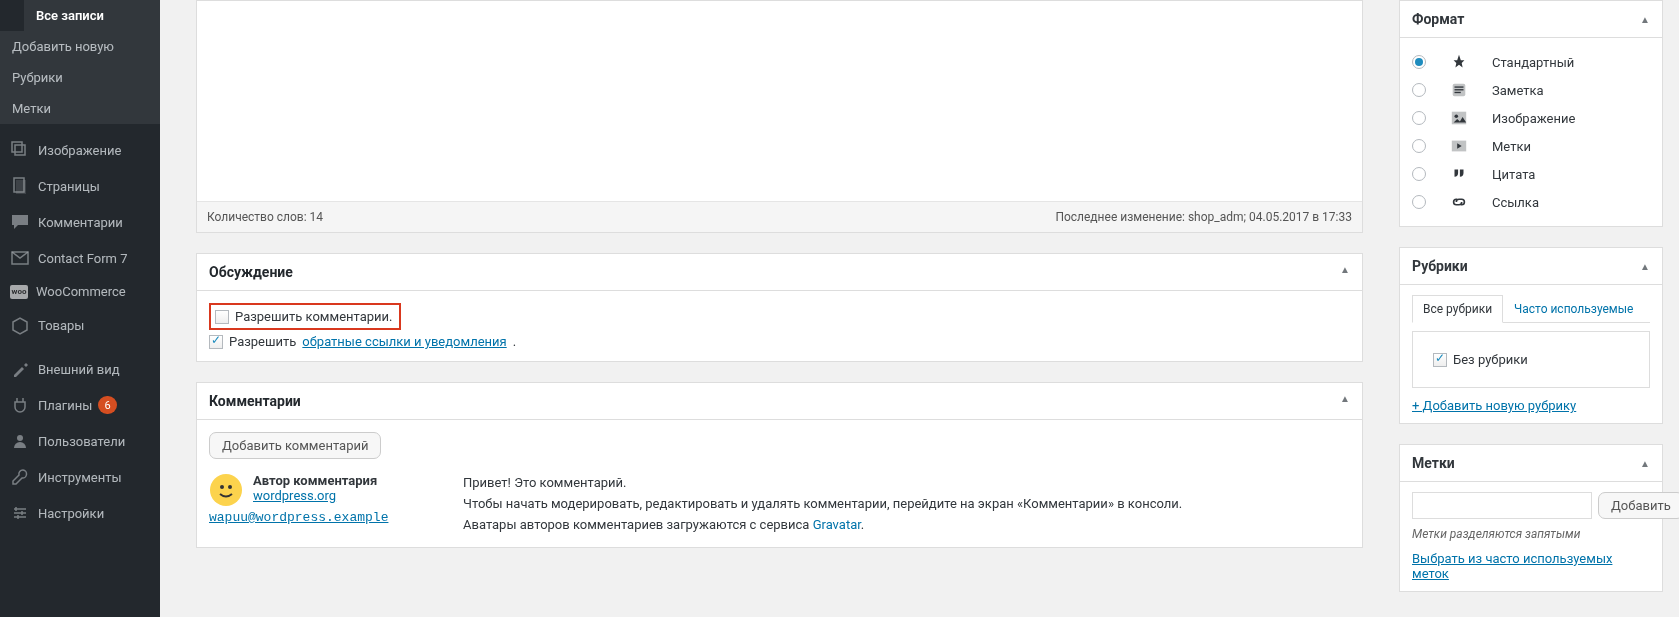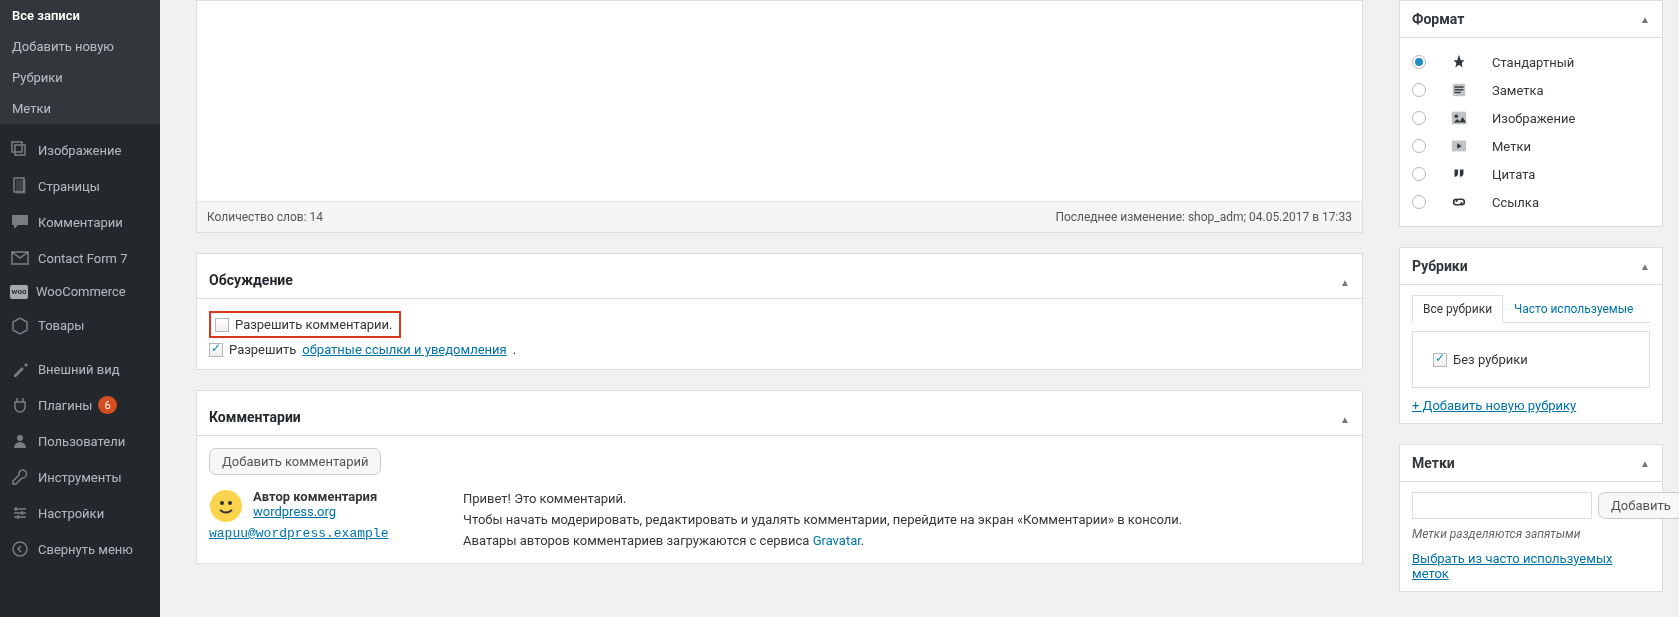--- a/index.html
+++ b/index.html
@@ -1,29 +1,29 @@
 <!DOCTYPE html>
 <html><head>
 <meta charset="utf-8">
 <style>
 * { margin: 0; padding: 0; box-sizing: border-box; font-family: -apple-system, BlinkMacSystemFont, "Segoe UI", Roboto, sans-serif; }
 body { background: #f1f1f1; color: #32373c; font-size: 13px; }
 .wrap { display: flex; min-height: 617px; }
 .sidebar { width: 160px; background: #23282d; color: #eee; flex-shrink: 0; }
 .sidebar-item { display: flex; align-items: center; padding: 8px 10px; color: rgba(240,245,250,.7); cursor: pointer; font-size: 13px; }
 .sidebar-item.sub { padding-left: 12px; background: #32373c; color: rgba(240,245,250,.7); font-size: 13px; }
-.sidebar-item.sub.active { color: #fff; font-weight: 600; }
+.sidebar-item.sub.active { color: #fff; font-weight: 600; margin-left: 24px; }
 .sidebar-item .icn { width: 20px; height: 20px; margin-right: 8px; fill: currentColor; display: inline-flex; align-items: center; justify-content: center; opacity: .6; }
 .badge { background: #d54e21; color: #fff; border-radius: 9px; min-width: 18px; height: 18px; font-size: 11px; display: inline-flex; align-items: center; justify-content: center; margin-left: 6px; padding: 0 6px; }
 .main { flex: 1; padding: 0 36px 20px; min-width: 0; }
 .editor-box { background: #fff; border: 1px solid #ddd; }
 .editor-area { height: 200px; background: #fff; }
 .editor-footer { border-top: 1px solid #e5e5e5; padding: 8px 10px; display: flex; justify-content: space-between; color: #555; font-size: 12px; background: #f5f5f5; }
 .panel { background: #fff; border: 1px solid #ddd; margin-top: 20px; }
-.panel-header { border-bottom: 1px solid #ddd; padding: 10px 12px; display: flex; justify-content: space-between; align-items: flex-end; cursor: pointer; margin-top: 8px; }
+.panel-header { border-bottom: 1px solid #ddd; padding: 10px 12px; display: flex; justify-content: space-between; align-items: flex-start; cursor: pointer; }
 .panel-header h3 { font-size: 14px; font-weight: 700; color: #23282d; }
 .toggle-arrow { color: #72777c; font-size: 10px; }
 .panel-body { padding: 12px; }
 .highlight-red { border: 2px solid #d9381e; display: inline-block; padding: 4px 6px 4px 4px; }
 .chk-line { display: flex; align-items: center; gap: 6px; margin-top: 4px; font-size: 13px; }
 .chk { width: 14px; height: 14px; border: 1px solid #b4b9be; background: linear-gradient(#fff,#eee); display: inline-block; position: relative; }
 .chk.checked::after { content: "✓"; position: absolute; top: -3px; left: 1px; font-size: 12px; color: #1e8cbe; }
 a.link { color: #0073aa; text-decoration: underline; }
 .btn { background: #f7f7f7; border: 1px solid #ccc; color: #555; padding: 5px 12px; border-radius: 7px; font-size: 13px; cursor: pointer; }
 .comment-block { display: flex; gap: 4px; margin-top: 14px; }
@@ -144,29 +144,20 @@
       <span>Инструменты</span>
     </div>
     <div class="sidebar-item">
       <span class="icn">
           <svg viewBox="0 0 20 20">
             <path d="M4 6h12M4 10h12M4 14h12M6 4v4M12 8v4M8 12v4" stroke="currentColor" stroke-width="1.5"></path>
           </svg>
         </span>
       <span>Настройки</span>
     </div>
-    <div class="sidebar-item">
-      <span class="icn">
-          <svg viewBox="0 0 20 20">
-            <circle cx="10" cy="10" r="7" fill="none" stroke="currentColor" stroke-width="1.5"></circle>
-            <path d="M11 7l-3 3 3 3" fill="none" stroke="currentColor" stroke-width="1.5"></path>
-          </svg>
-        </span>
-      <span>Свернуть меню</span>
-    </div>
   </nav>
 
   <main class="main">
     <div class="editor-box">
       <div class="editor-area"></div>
       <div class="editor-footer">
         <span>Количество слов: 14</span>
         <span>Последнее изменение: shop_adm; 04.05.2017 в 17:33</span>
       </div>
     </div>

